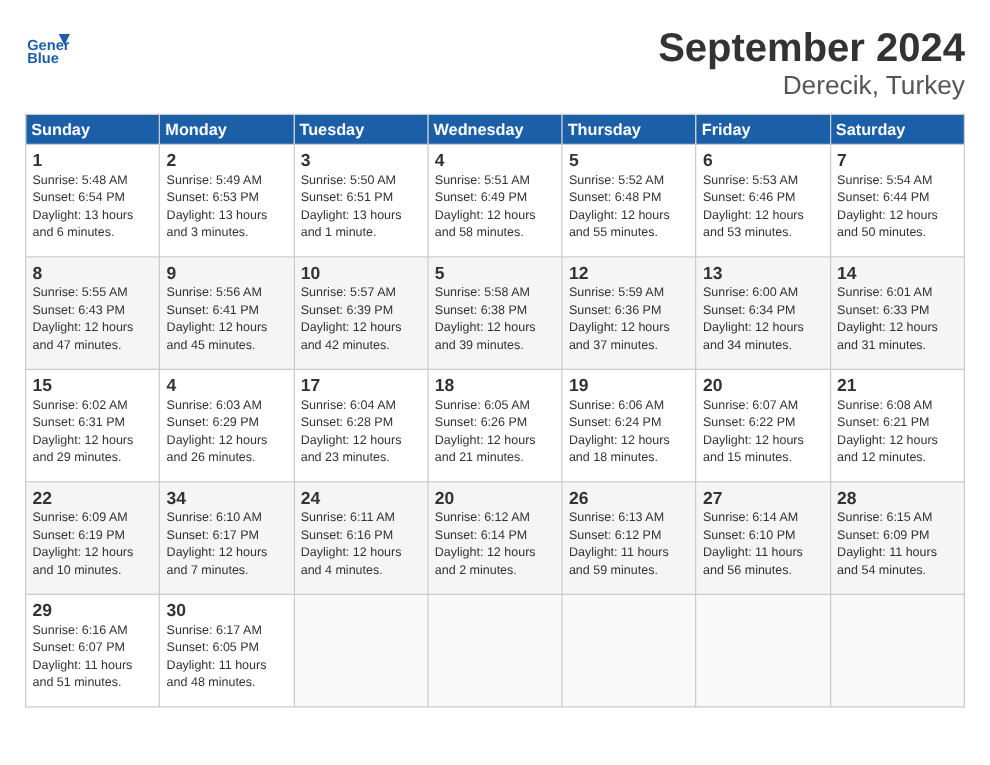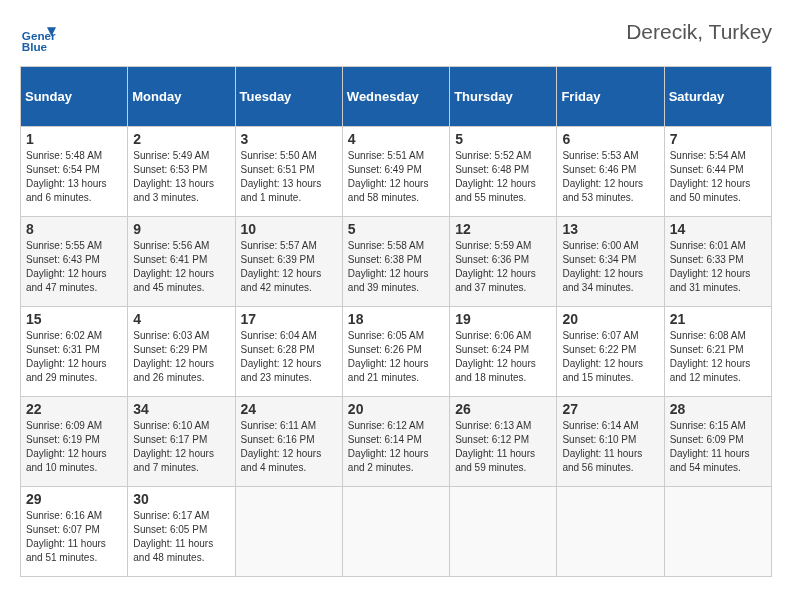--- a/index.html
+++ b/index.html
@@ -38,21 +38,21 @@
       color: #555;
     }
     table {
       width: 100%;
       border-collapse: collapse;
       font-size: 11px;
     }
     thead tr th {
       background-color: #1a5fa8;
       color: #fff;
-      padding: 22px 4px;
+      padding: 4px 4px;
       text-align: left;
       font-size: 13px;
       font-weight: bold;
       border: 1px solid #ccc;
     }
     tbody tr td {
       border: 1px solid #ccc;
       padding: 4px 5px;
       vertical-align: top;
       height: 90px;
@@ -83,20 +83,21 @@
 
 <div class="header">
   <div class="logo">
     <svg class="logo-icon" viewBox="0 0 40 40">
       <text x="2" y="22" font-size="13" font-weight="bold" fill="#1a5fa8">General</text>
       <text x="2" y="34" font-size="13" font-weight="bold" fill="#1a5fa8">Blue</text>
       <polygon points="30,8 40,8 35,18" fill="#1a5fa8"></polygon>
     </svg>
   </div>
   <div class="title-block">
+    <div class="month-title">September 2024</div>
     <div class="location">Derecik, Turkey</div>
   </div>
 </div>
 
 <table>
   <thead>
     <tr>
       <th>Sunday</th>
       <th>Monday</th>
       <th>Tuesday</th>

